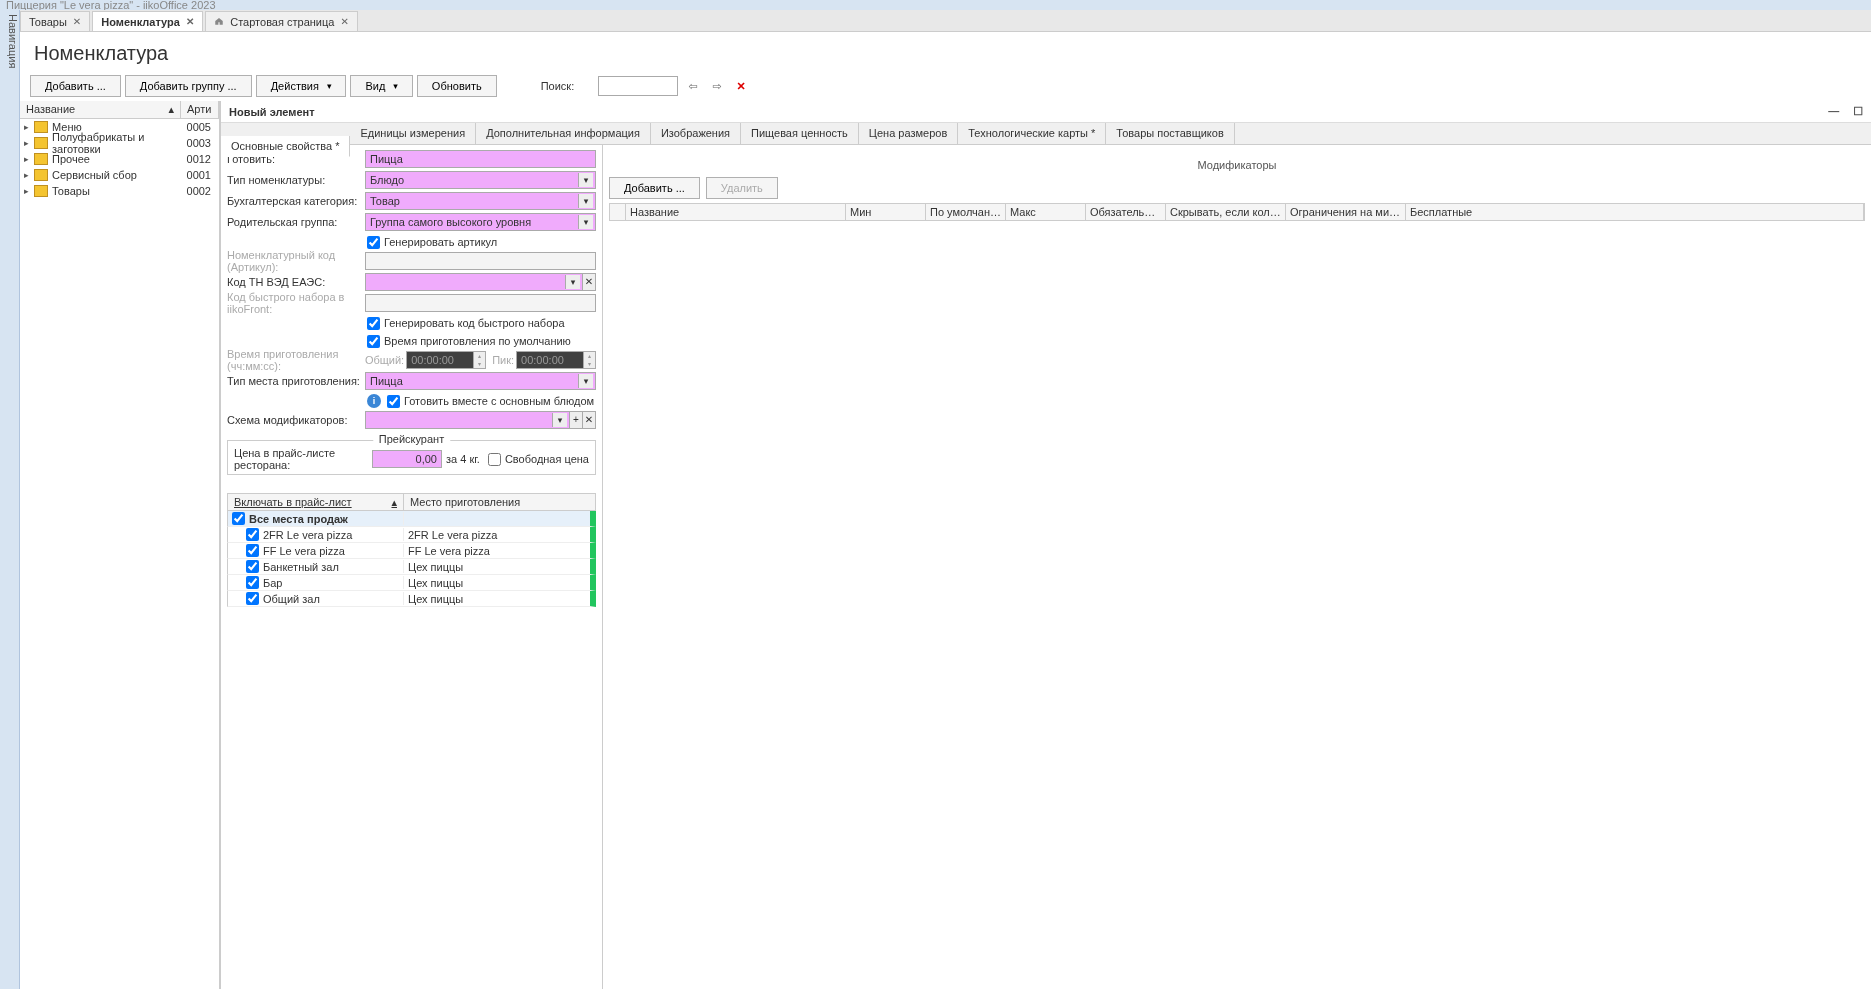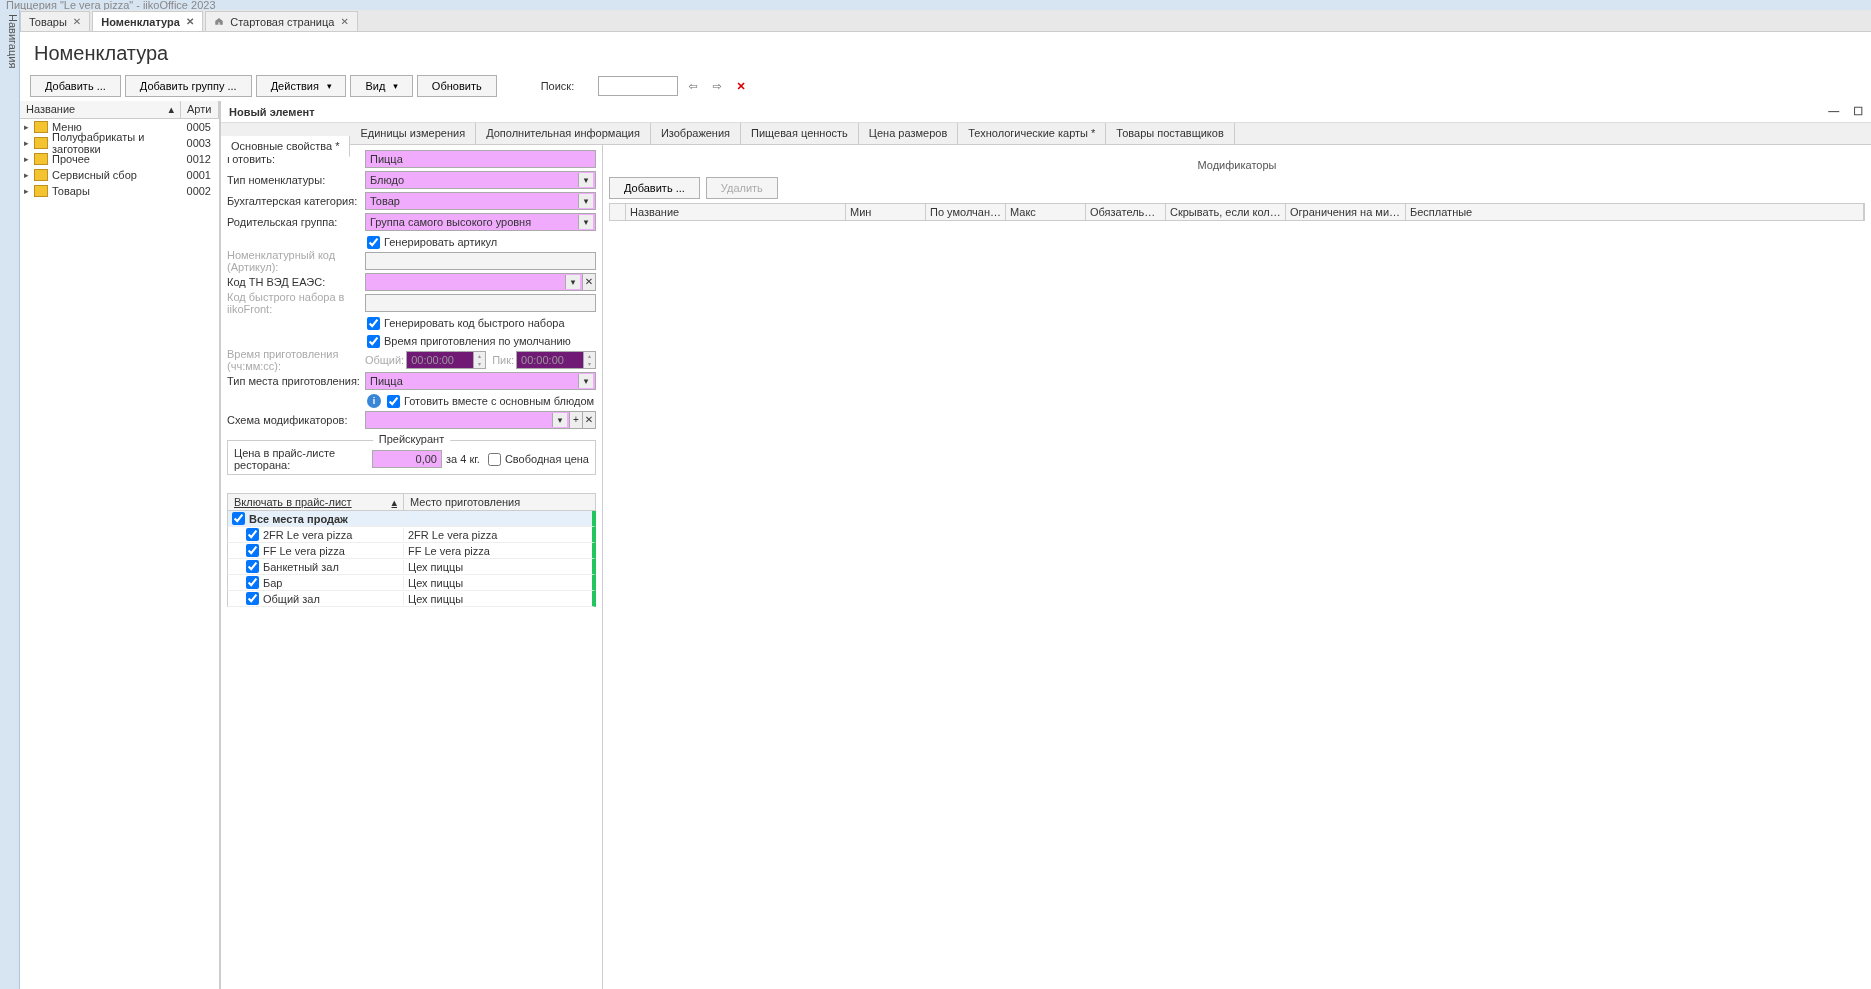--- a/index.html
+++ b/index.html
@@ -52,33 +52,33 @@
 
 .form-row { display: flex; align-items: center; height: 20px; margin-bottom: 1px; }
 .form-row label { width: 138px; font-size: 11px; color: #333; }
 .form-row label.disabled { color: #aaa; }
 .form-row .fld { flex: 1; height: 18px; border: 1px solid #aaa; padding: 0 4px; background: #f0abfc; font-size: 11px; display: flex; align-items: center; }
 .form-row .fld.select { position: relative; }
 .form-row .fld.select::after { content: "▾"; position: absolute; right: 2px; top: 1px; width: 14px; text-align: center; background: #eee; border-left: 1px solid #aaa; font-size: 9px; height: 14px; line-height: 14px; }
 .form-row .fld.disabled { background: #f4f4f4; color: #999; }
 .check-row { display: flex; align-items: center; height: 18px; padding-left: 140px; gap: 4px; font-size: 11px; }
 .check-row input { margin: 0; }
-.time-row .time-box { width: 80px; height: 18px; border: 1px solid #aaa; background: #701a75; font-size: 11px; padding: 0 4px; color: #999; display: flex; align-items: center; position: relative; }
+.time-row .time-box { width: 80px; height: 18px; border: 1px solid #aaa; background: #404040; font-size: 11px; padding: 0 4px; color: #999; display: flex; align-items: center; position: relative; }
 .time-row .spin { position: absolute; right: 0; top: 0; width: 12px; height: 16px; display: flex; flex-direction: column; }
 .time-row .spin span { flex:1; font-size: 6px; text-align: center; background: #eee; border-left: 1px solid #aaa; }
 .mini-btn { width: 14px; height: 18px; border: 1px solid #aaa; background: #eee; font-size: 10px; text-align: center; line-height: 16px; margin-left: -1px; cursor: pointer; }
 .info-icon { width: 14px; height: 14px; border-radius: 50%; background: #3a86d6; color: #fff; font-size: 9px; display: inline-flex; align-items: center; justify-content: center; margin-right: 2px; font-weight: bold; }
 
 .fieldset { border: 1px solid #ccc; margin-top: 10px; padding: 8px 6px 4px; position: relative; }
 .fieldset .legend { position: absolute; top: -8px; left: 50%; transform: translateX(-50%); background: #fff; padding: 0 6px; font-size: 11px; }
 
 .price-table-hdr { display: flex; background: #f5f5f5; border: 1px solid #ccc; height: 18px; margin-top: 18px; }
 .price-table-hdr .c1 { width: 176px; border-right: 1px solid #ccc; padding: 2px 6px; display: flex; justify-content: space-between; font-size: 11px; text-decoration: underline; }
 .price-table-hdr .c2 { flex: 1; padding: 2px 6px; font-size: 11px; }
-.price-row { display: flex; height: 16px; border-left: 1px solid #ccc; border-right: 4px solid #22c55e; border-bottom: 1px solid #eee; align-items: center; }
+.price-row { display: flex; height: 16px; border-left: 1px solid #ccc; border-right: 6px solid #22c55e; border-bottom: 1px solid #eee; align-items: center; }
 .price-row .c1 { width: 176px; border-right: 1px solid #eee; padding: 0 4px; display: flex; align-items: center; gap: 4px; font-size: 11px; }
 .price-row .c2 { flex: 1; padding: 0 4px; font-size: 11px; }
 .price-row.hdr-row { background: #e6f0fa; font-weight: bold; }
 .price-row input[type=checkbox] { margin: 0; }
 
 .mods-header { text-align: center; font-size: 11px; padding: 2px; color: #555; }
 .mods-toolbar { display: flex; gap: 6px; padding: 4px 0; }
 .mods-toolbar .btn { height: 22px; padding: 0 14px; background: #f5f5f5; border: 1px solid #b0b0b0; cursor: pointer; font-size: 11px; }
 .mods-toolbar .btn.disabled { color: #aaa; }
 .mods-table-hdr { display: flex; background: #f5f5f5; border: 1px solid #ccc; height: 18px; }

